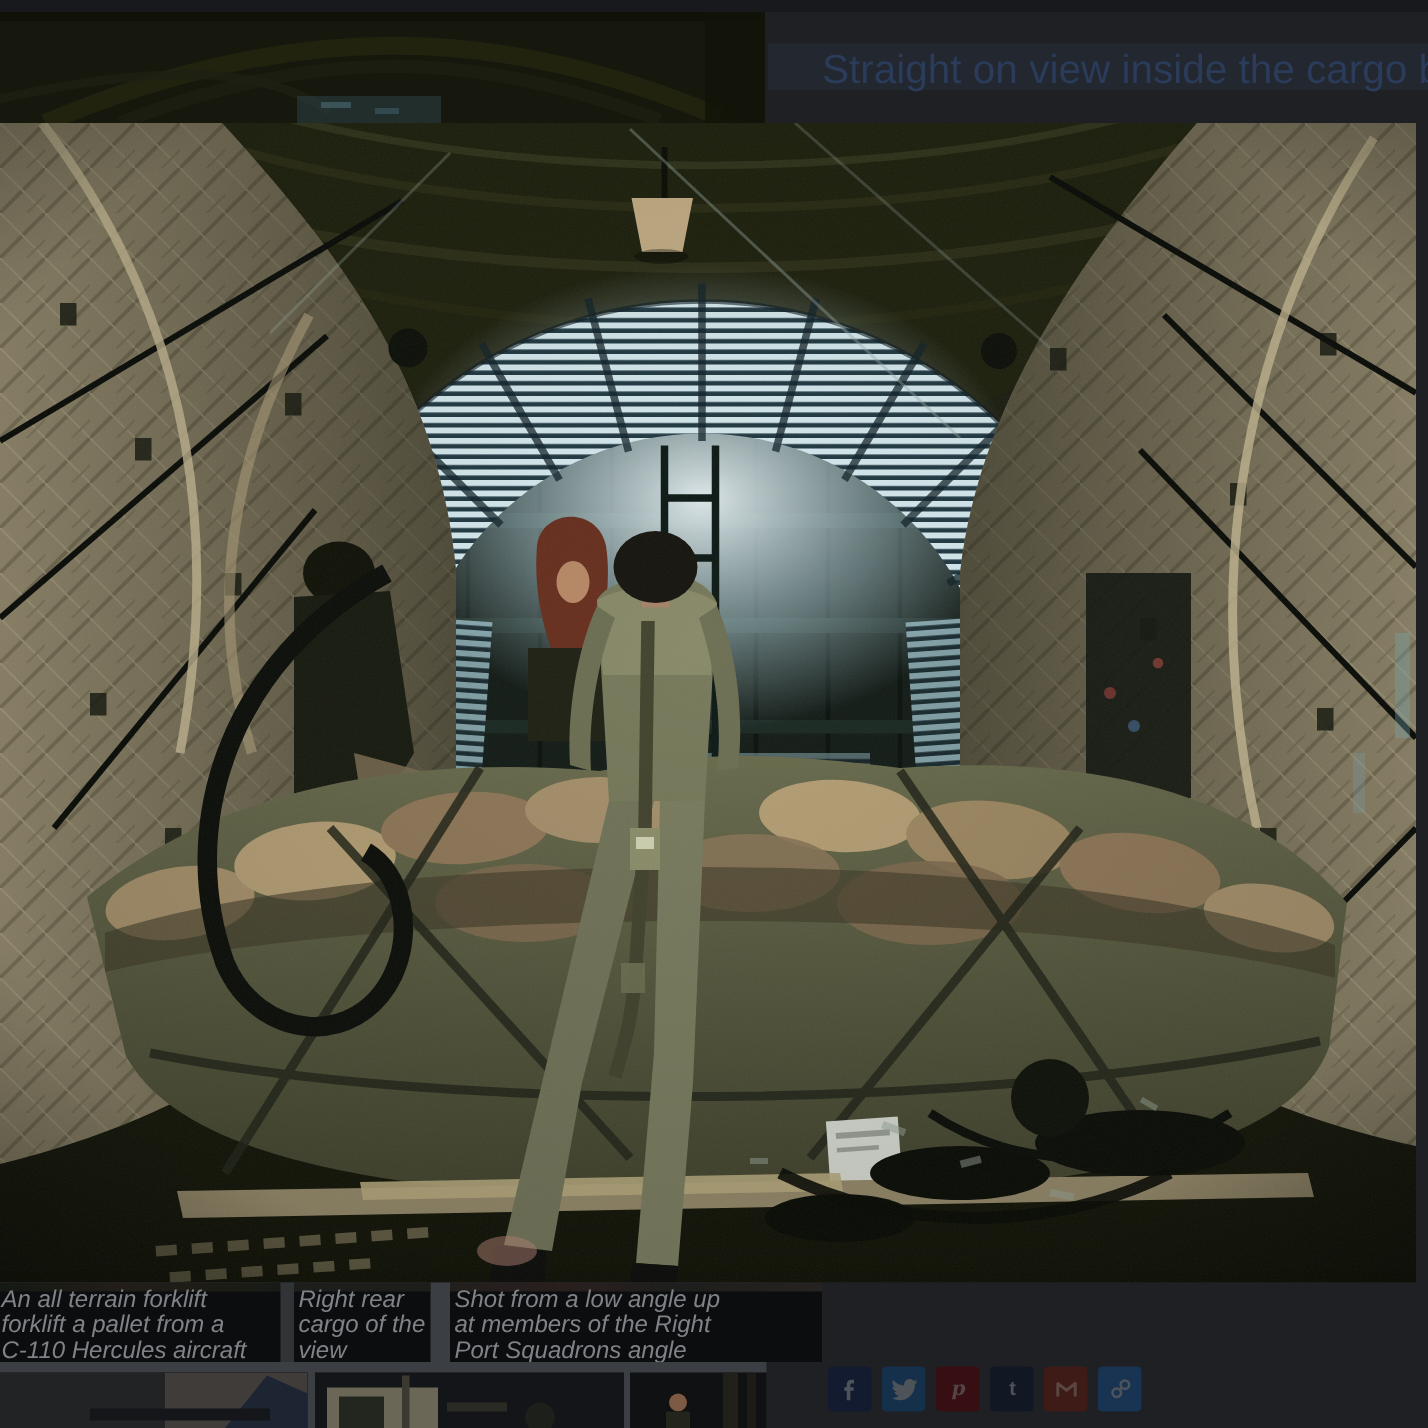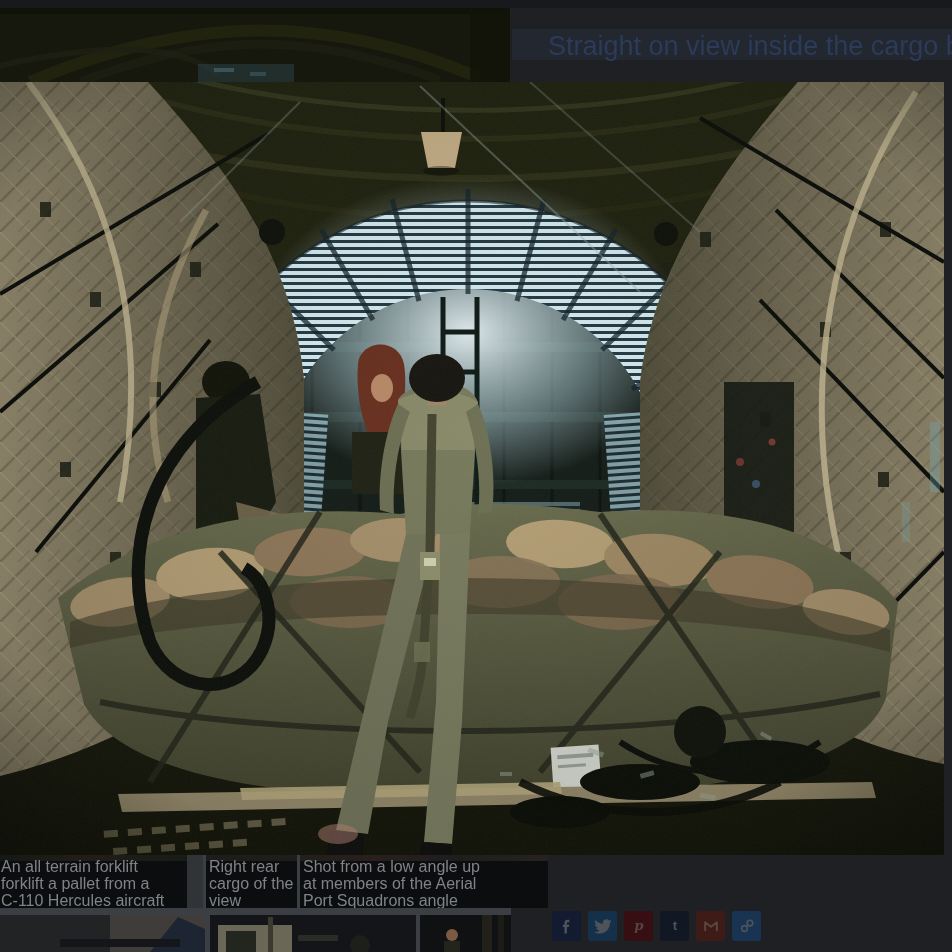--- a/index.html
+++ b/index.html
@@ -6,29 +6,29 @@
   .stage{position:relative;width:952px;height:952px;overflow:hidden;
          background:#1e2023;font-family:"Liberation Sans","DejaVu Sans",sans-serif;}
   .topbar{position:absolute;left:0;top:0;width:952px;height:8px;background:#17191c;}
   .hero-dim{position:absolute;left:0;top:8px;width:510px;height:74px;overflow:hidden;}
   .title-band{position:absolute;left:512px;top:29px;width:440px;height:31px;background:#232730;}
   .photo-title{position:absolute;left:548px;top:31px;width:404px;height:34px;margin:0;
                font-size:27px;font-weight:400;line-height:30px;color:#2b3b5a;
                white-space:nowrap;overflow:hidden;}
   .main-photo{position:absolute;left:0;top:82px;width:944px;height:773px;margin:0;cursor:pointer;}
   .thumb-bg{position:absolute;left:0;top:855px;width:511px;height:97px;background:#3b3e42;}
-  .cap-tile{position:absolute;top:855px;height:53px;background:#121314;overflow:hidden;}
+  .cap-tile{position:absolute;top:855px;height:53px;background:#121314;overflow:hidden;font-style:italic;}
   .cap-tile .strip{position:absolute;left:0;top:0;width:100%;height:6px;opacity:.9;}
   .cap-tile .shade{position:absolute;inset:0;background:rgba(8,9,11,0.55);}
   .cap-text{position:relative;padding:3px 2px 0 3px;color:#7f8388;font-size:16px;line-height:17px;}
   .cap-line{display:block;white-space:nowrap;}
   .tile1{left:0;width:203px;}
   .tile1 .cap-text{padding-left:1px;}
   .tile1-edge{position:absolute;left:187px;top:855px;width:16px;height:53px;background:#313437;}
-  .tile2{left:206px;width:91px;}
+  .tile2{left:196px;width:91px;}
   .tile3{left:300px;width:248px;}
   .img-tile{position:absolute;top:915px;height:37px;overflow:hidden;background:#131416;}
   .tileA{left:0;width:205px;}
   .tileB{left:210px;width:206px;}
   .tileC{left:420px;width:91px;}
   .social-row{position:absolute;left:552px;top:911px;display:flex;gap:7px;}
   .social-btn{width:29px;height:30px;border-radius:3px;border:0;padding:0;margin:0;
               display:flex;align-items:center;justify-content:center;cursor:pointer;}
   .social-btn svg{display:block;}
   .btn-facebook{background:#121b30;}
@@ -333,21 +333,21 @@
       <span class="cap-line">cargo of the</span>
       <span class="cap-line">view</span>
     </div>
   </div>
 
   <div class="cap-tile tile3">
     <div class="strip" style="background:linear-gradient(90deg,#473f36,#5a4038 30%,#3e3c38 60%,#514640);"></div>
     <div class="shade"></div>
     <div class="cap-text">
       <span class="cap-line">Shot from a low angle up</span>
-      <span class="cap-line">at members of the Aerial</span>
+      <span class="cap-line">at members of the Right</span>
       <span class="cap-line">Port Squadrons angle</span>
     </div>
   </div>
 
   <div class="img-tile tileA">
     <svg width="205" height="37" viewBox="0 0 205 37">
       <rect width="205" height="37" fill="#222325"></rect>
       <rect x="110" width="95" height="37" fill="#403c3a"></rect>
       <path d="M150,37 L178,2 L205,14 L205,37 Z" fill="#1c2531"></path>
       <rect x="60" y="24" width="120" height="8" fill="#14161a"></rect>

